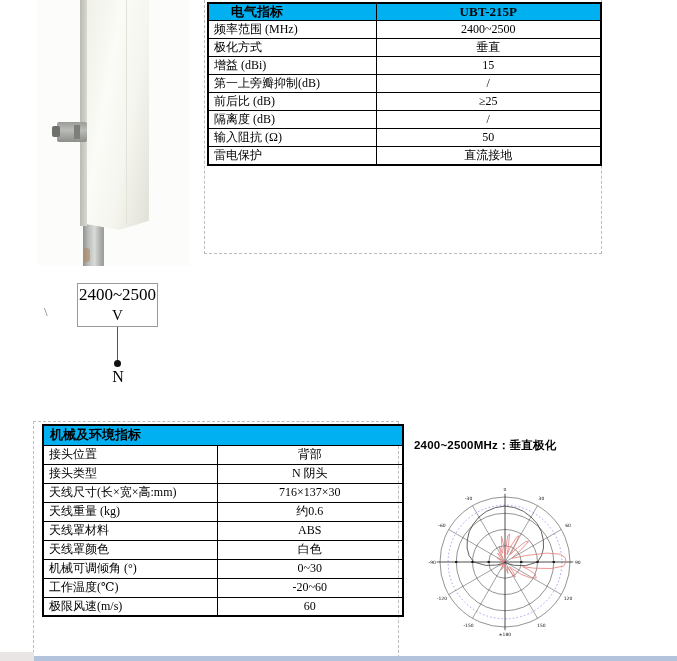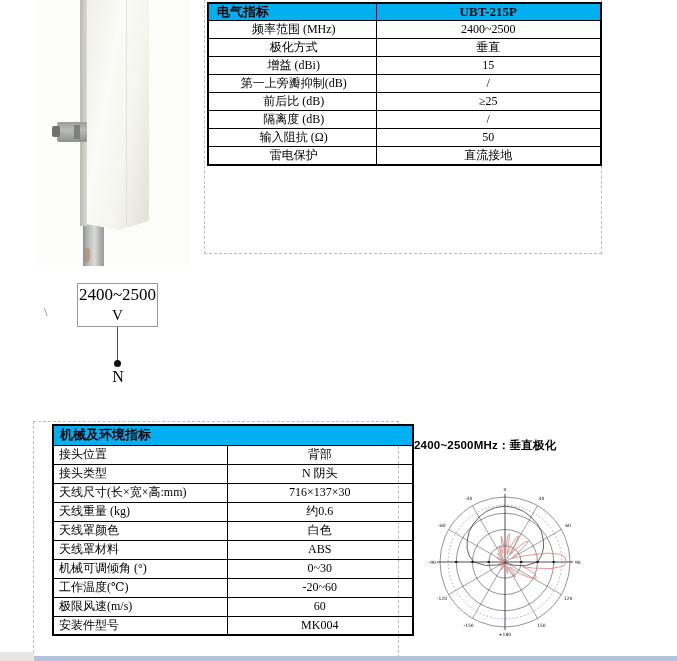--- a/index.html
+++ b/index.html
@@ -42,25 +42,25 @@
   .stray-slash { position:absolute; left:44px; top:304px; font-size:13px; color:#6a7286; }
 
   
   table { border-collapse:collapse; table-layout:fixed; }
   td { border:1px solid #000; font-size:12px; line-height:1.25; overflow:hidden; }
   .lbl { text-align:left; padding:1px 2px 1px 5px; }
   .val { text-align:center; white-space:pre-line; }
   .hdr-cell { font-weight:bold; font-size:13px; }
 
   .elec-table { position:absolute; left:207px; top:2px; width:393px; border:2px solid #000; }
-  .elec-table td { height:14px;text-align:center; }
+  .elec-table td { height:14px; }
   .elec-table tr.hdr td { height:17px; text-align:center; }
-  .elec-table tr.hdr td:first-child { text-align:left; padding-left:8px; }
-
-  .mech-table { position:absolute; left:52px; top:424px; width:360px; border:2px solid #000; }
+  .elec-table tr.hdr td:first-child { text-align:left; padding-left:22px; }
+
+  .mech-table { position:absolute; left:42px; top:424px; width:360px; border:2px solid #000; }
   .mech-table td { height:19px; }
   .mech-table tr.hdr td { height:20px; text-align:left; padding-left:6px; }
 
   
   .gl { position:absolute; pointer-events:none; }
   .gl.v { border-left:1px dashed #bdbdbd; width:0; }
   .gl.h { border-top:1px dashed #bdbdbd; height:0; }
 
   
   .chart-title { position:absolute; left:414px; top:438px; font-family:"Liberation Sans","DejaVu Sans",sans-serif;
@@ -171,42 +171,38 @@
         </tr>
         <tr>
           <td class="lbl">天线尺寸(长×宽×高:mm)</td>
           <td class="val">716×137×30</td>
         </tr>
         <tr>
           <td class="lbl">天线重量 (kg)</td>
           <td class="val">约0.6</td>
         </tr>
         <tr>
+          <td class="lbl">天线罩材料</td>
+          <td class="val">ABS</td>
+        </tr>
+        <tr>
           <td class="lbl">天线罩颜色</td>
           <td class="val">白色</td>
         </tr>
         <tr>
-          <td class="lbl">天线罩材料</td>
-          <td class="val">ABS</td>
-        </tr>
-        <tr>
           <td class="lbl">机械可调倾角 (°)</td>
           <td class="val">0~30</td>
         </tr>
         <tr>
           <td class="lbl">工作温度(℃)</td>
           <td class="val">-20~60</td>
         </tr>
         <tr>
           <td class="lbl">极限风速(m/s)</td>
           <td class="val">60</td>
-        </tr>
-        <tr>
-          <td class="lbl">安装件型号</td>
-          <td class="val">MK004</td>
         </tr>
       </tbody>
   </table>
 
   <div class="chart-title">2400~2500MHz：垂直极化</div>
   <svg class="pattern-svg" width="156" height="156" viewBox="0 0 156 156">
       <circle cx="77" cy="74" r="16.25" fill="none" stroke="#4a4a4a" stroke-width="0.6"></circle>
       <circle cx="77" cy="74" r="32.5" fill="none" stroke="#4a4a4a" stroke-width="0.6"></circle>
       <circle cx="77" cy="74" r="48.75" fill="none" stroke="#4a4a4a" stroke-width="0.6"></circle>
       <circle cx="77" cy="74" r="65" fill="none" stroke="#4a4a4a" stroke-width="0.6"></circle>

